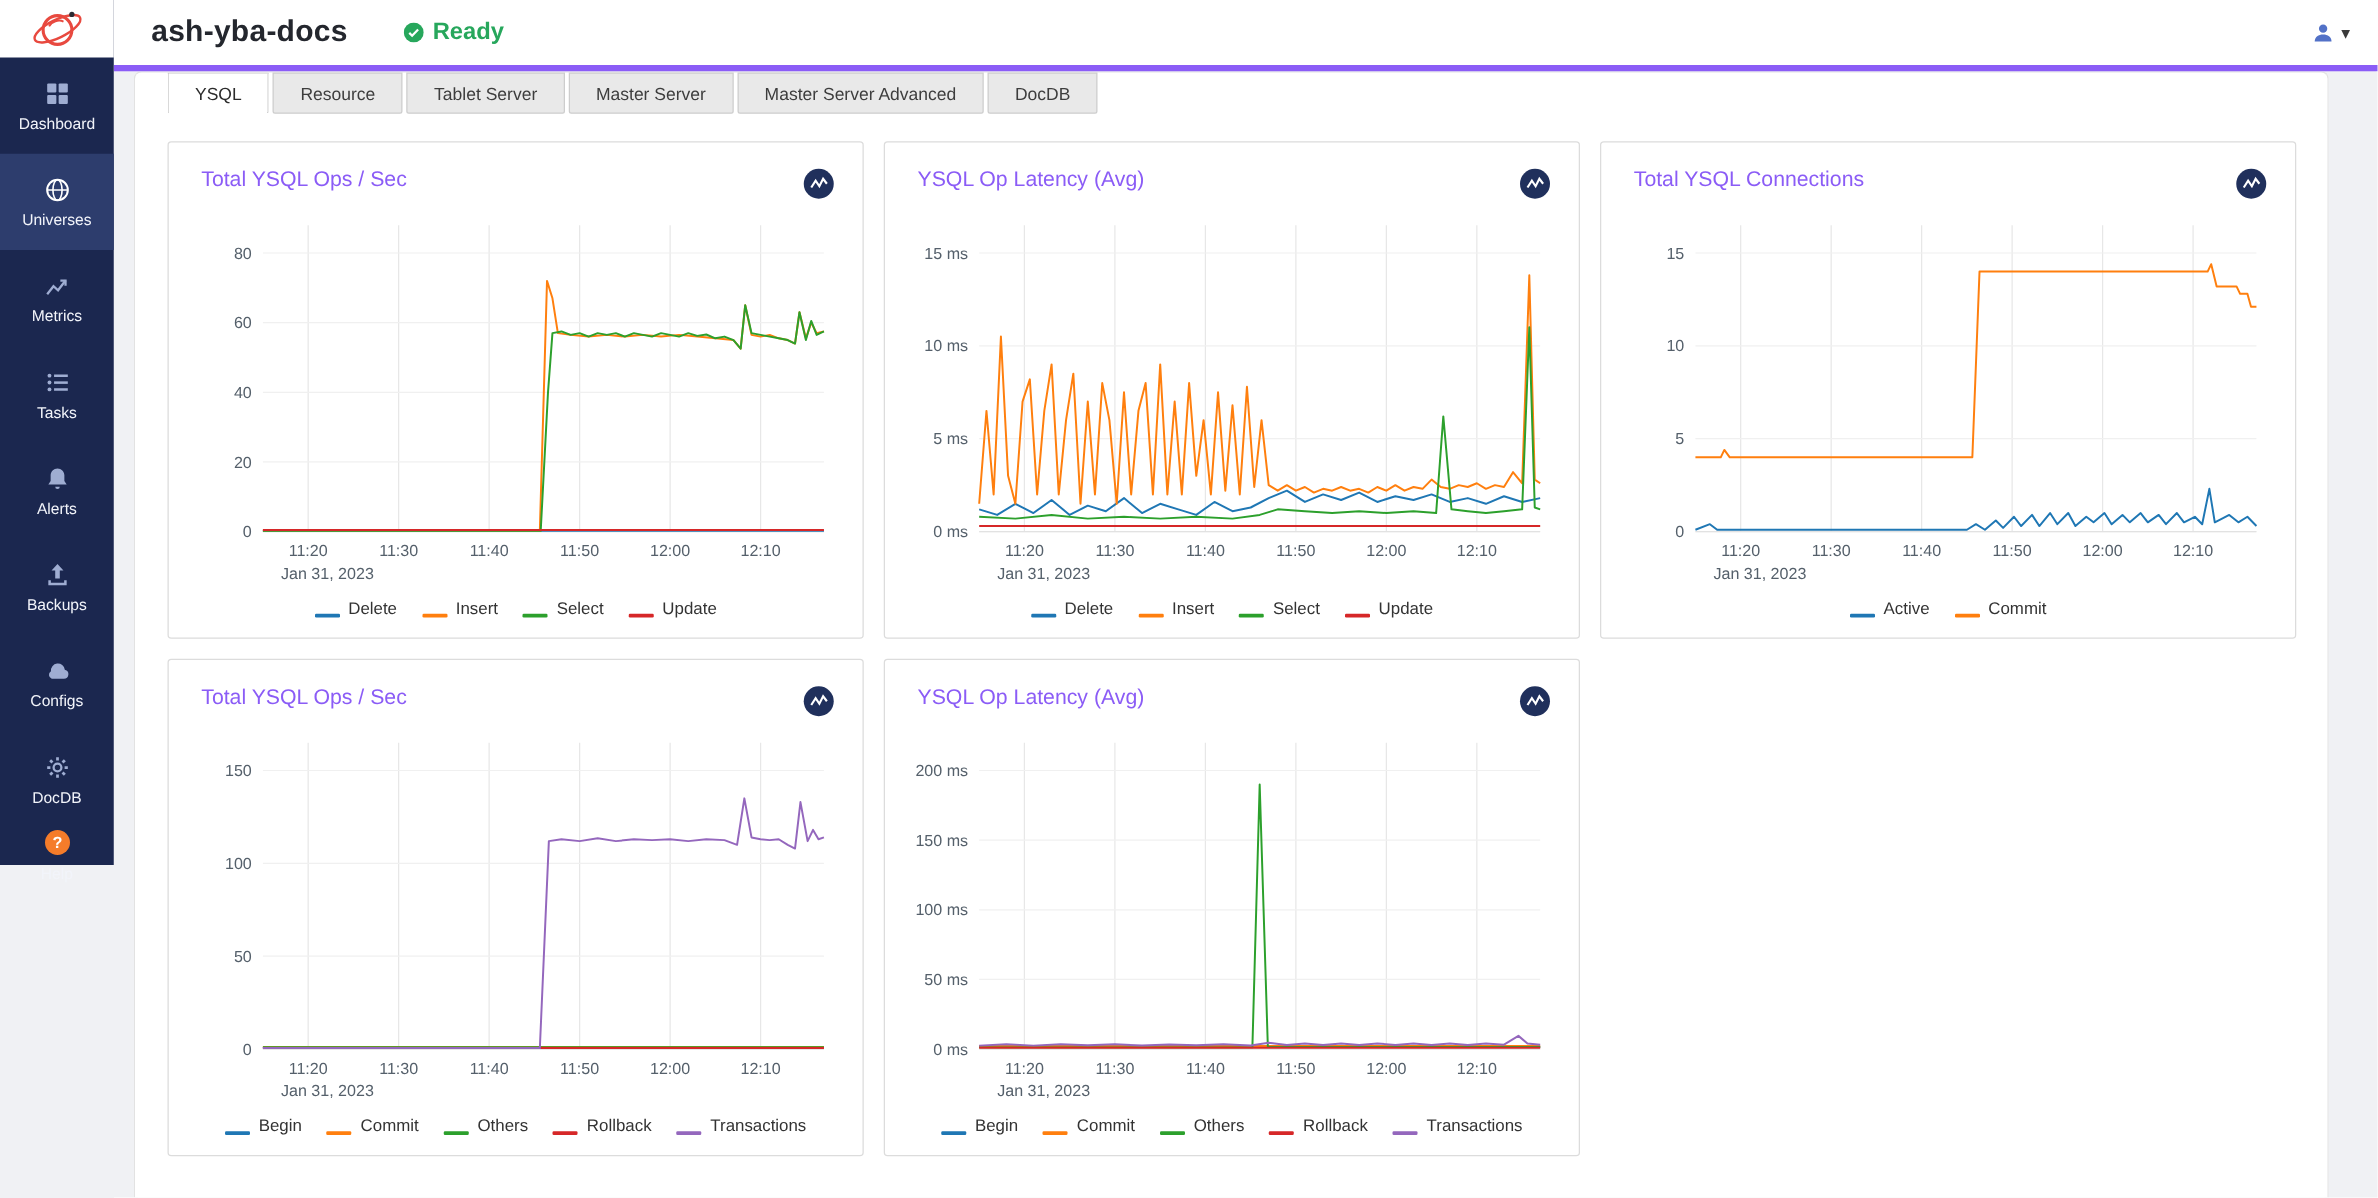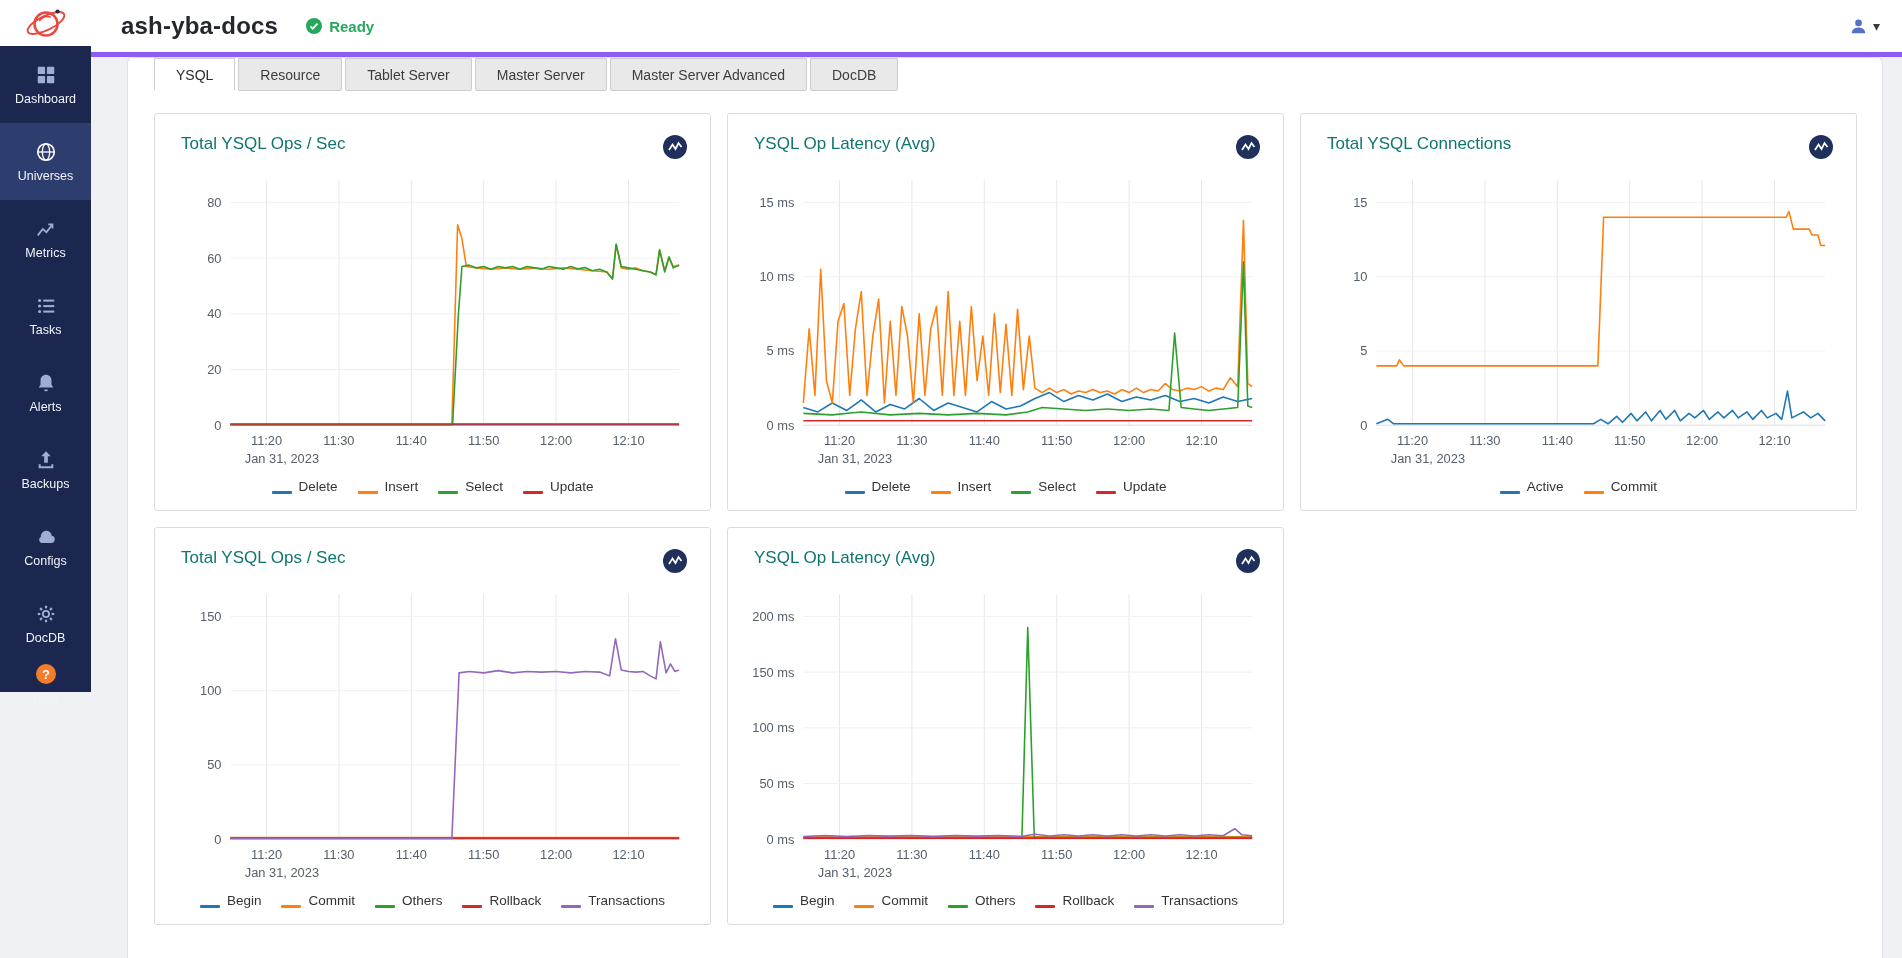--- a/index.html
+++ b/index.html
@@ -8,36 +8,36 @@
   .sidebar{position:fixed;left:0;top:0;width:91px;height:692px;background:#1b274f;display:flex;flex-direction:column;z-index:5}
   .logo-box{width:91px;height:57px;background:#fff;display:flex;align-items:center;justify-content:center}
   .nav-item{height:77px;display:flex;flex-direction:column;align-items:center;justify-content:center;gap:6px;color:#9fadd2;cursor:pointer}
   .nav-item .lbl{font-size:12.5px;color:#f2f4fa}
   .nav-item.active{background:#2d3d6d;color:#fff}
   .nav-item svg{display:block}
   .help-item{margin-top:auto;padding-bottom:16px}
   
   .hdr{position:fixed;left:91px;top:0;right:0;height:57px;background:#fff;border-bottom:5px solid #8b5cf6;display:flex;align-items:center;padding:0 22px 0 30px;z-index:4}
   .hdr-title{font-size:24px;font-weight:bold;color:#24272e;letter-spacing:.2px}
-  .hdr-status{margin-left:28px;display:flex;align-items:center;gap:7px;font-size:15px;font-weight:bold;color:#27a75c}
+  .hdr-status{margin-left:45px;display:flex;align-items:center;gap:7px;font-size:19px;font-weight:bold;color:#27a75c}
   .hdr-spacer{flex:1}
   .hdr-user{display:flex;align-items:center;gap:5px;cursor:pointer}
   .hdr-caret{font-size:14px;color:#3a3a3a}
   
   .main{position:fixed;left:91px;top:57px;right:0;bottom:0;background:#f0f1f4}
-  .card{margin-left:36px;width:1756px;height:100%;background:#fff;border:1px solid #e2e2e2;border-bottom:none;border-radius:6px 6px 0 0}
+  .card{margin-left:16px;width:1756px;height:100%;background:#fff;border:1px solid #e2e2e2;border-bottom:none;border-radius:6px 6px 0 0}
   
   .tabs{display:flex;gap:3px;padding:0 0 0 26px}
   .tab{height:33px;display:flex;align-items:center;padding:0 21px;font-size:14px;color:#3d3d3d;background:#e9e9e9;border:1px solid #cdcdcd;border-radius:0 0 2px 2px;cursor:pointer;white-space:nowrap}
   .tab.active{background:#fff;border-bottom-color:#fff;color:#2b2b2b}
   
   .grid{padding:22px 26px;display:grid;grid-template-columns:repeat(3,557px);gap:16px}
   .panel{background:#fff;border:1px solid #dcdcdc;border-radius:3px;padding:14px 18px 8px;height:398px;display:flex;flex-direction:column}
   .panel-head{display:flex;justify-content:space-between;align-items:flex-start;padding:6px 4px 2px 8px}
-  .panel-title{font-size:17px;font-weight:500;color:#0f766e}
+  .panel-title{font-size:17px;font-weight:500;color:#8b5cf6}
   .panel-icon{cursor:pointer;line-height:0}
   svg.plot{width:100%;display:block;flex:1}
   .legend{display:flex;justify-content:center;align-items:center;gap:20px;font-size:13.5px;color:#333;padding:2px 0 8px}
   .legend .li{display:flex;align-items:flex-end;cursor:pointer}
   .legend .sw{display:inline-block;width:20px;height:3px;border-radius:1px;margin-right:7px}
 </style>
 </head>
 <body>
 
 <aside class="sidebar">

